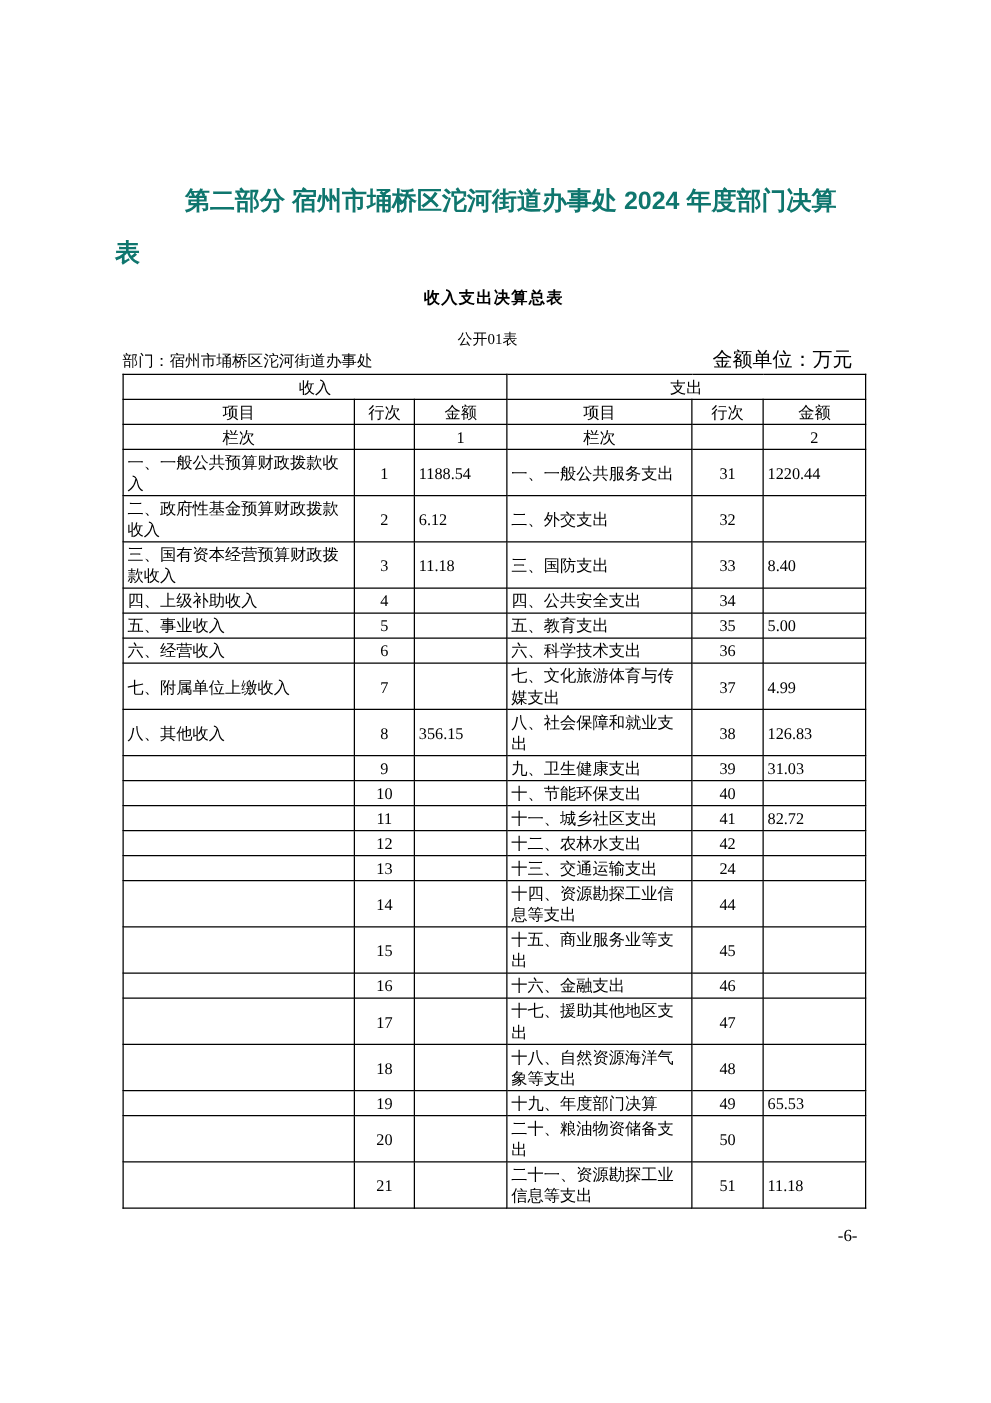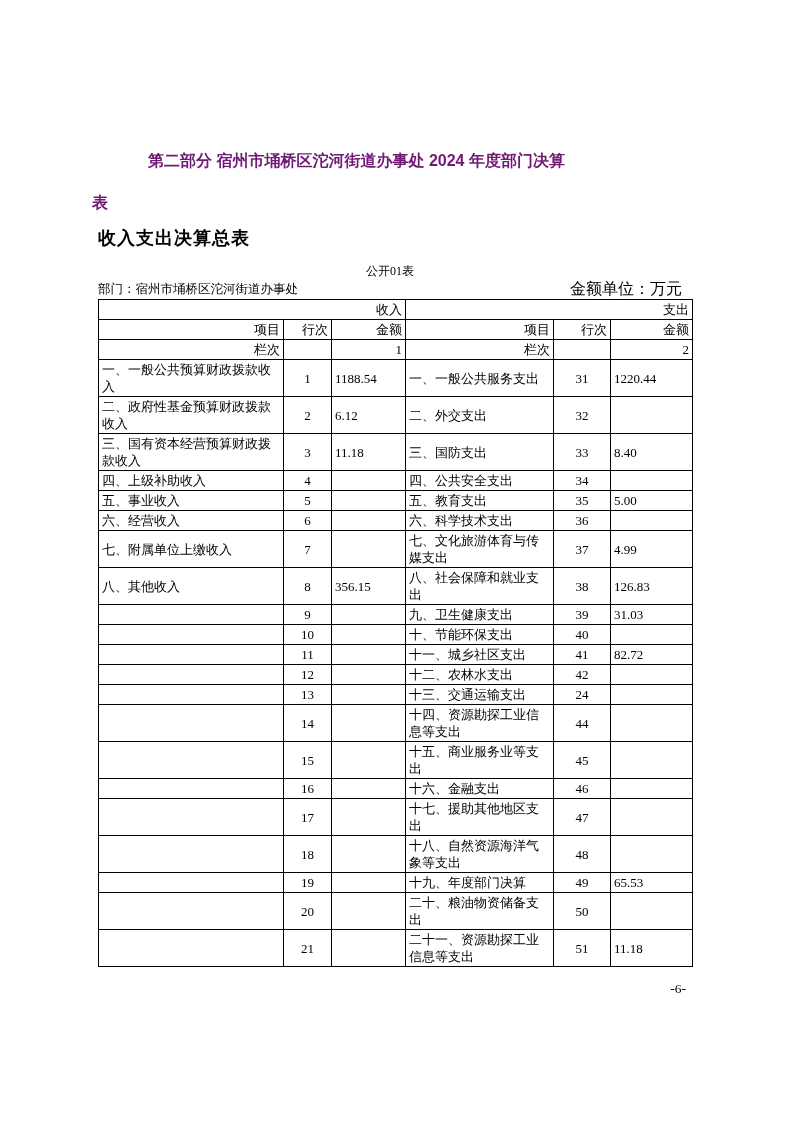--- a/index.html
+++ b/index.html
@@ -14,28 +14,29 @@
     width: 793px; height: 1122px;
     background: #ffffff;
     overflow: hidden;
   }
   .content {
     padding: 140px 101px 0 98px;
   }
   .doc-title {
     font-family: "Liberation Sans", "DejaVu Sans", sans-serif;
     font-weight: bold;
-    font-size: 16px;
+    font-size: 20px;
     line-height: 42px;
-    color: #701a75;
+    color: #0f766e;
   }
   .doc-title .t1 { text-indent: 50px; white-space: nowrap; }
   .doc-title .t2 { text-indent: 0; margin-left: -6px; }
   .table-title {
-    font-size: 18px;
+    text-align: center;
+    font-size: 13px;
     font-weight: 700;
     line-height: 24px;
     margin-top: 2px;
     letter-spacing: 1px;
   }
   .table-code {
     text-align: center;
     font-size: 12px;
     line-height: 15px;
     margin-top: 14px;
@@ -57,21 +58,21 @@
     font-size: 13px;
   }
   table.budget th, table.budget td {
     border: 1px solid #000;
     font-weight: normal;
     padding: 1px 3px;
     line-height: 17px;
     height: 20px;
     overflow: hidden;
   }
-  table.budget thead th { text-align: right; }
+  table.budget thead th { text-align: center; }
   td.item { text-align: left; word-break: break-all; }
   td.line { text-align: center; }
   td.amount { text-align: left; padding-right: 3px; }
   .page-number {
     text-align: right;
     font-size: 13.5px;
     margin-top: 14px;
     padding-right: 6px;
   }
 </style>

